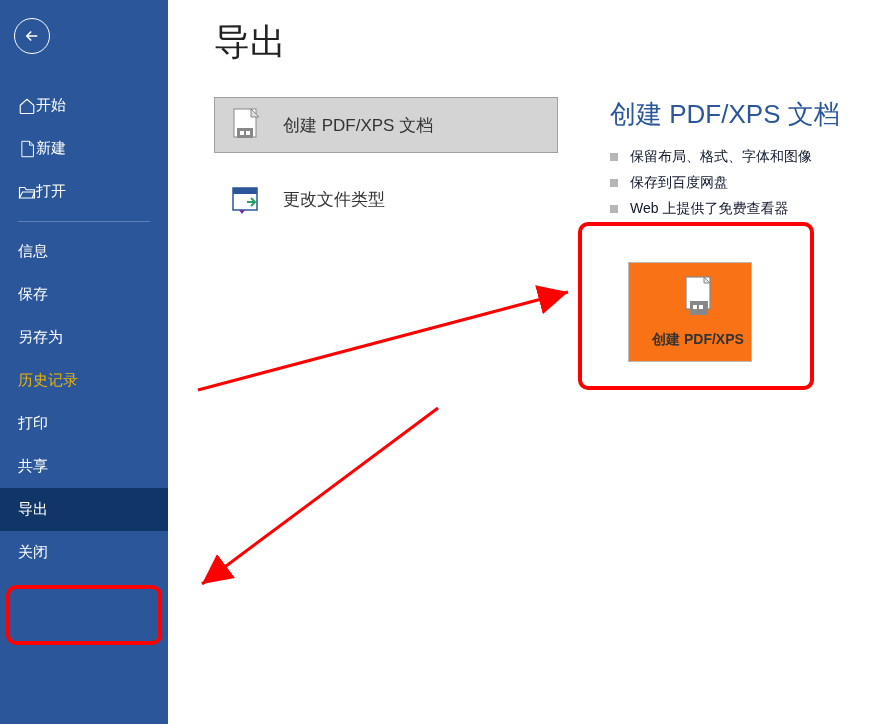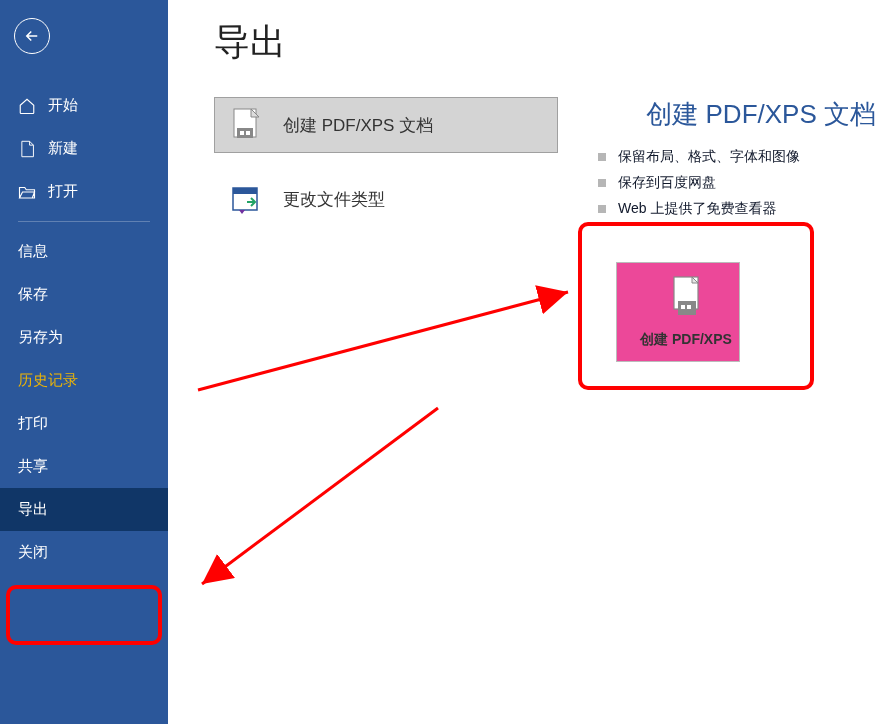--- a/index.html
+++ b/index.html
@@ -37,21 +37,21 @@
     }
     .back-btn svg { width: 18px; height: 18px; }
     .nav-item {
       display: flex;
       align-items: center;
       padding: 12px 0 12px 18px;
       font-size: 15px;
       cursor: pointer;
       color: #fff;
     }
-    .nav-item.with-icon { gap: 12px; }
+    .nav-item.with-icon { }
     .nav-item .icon-slot { width: 18px; display: flex; align-items: center; justify-content: center; }
     .nav-item.no-icon { }
     .nav-item.disabled { color: #eab308; cursor: default; }
     .nav-item.selected { background: #103667; }
     .nav-divider {
       height: 1px;
       background: rgba(255,255,255,0.25);
       margin: 8px 18px 8px 18px;
     }
     .main {
@@ -60,22 +60,21 @@
       position: relative;
     }
     .page-title {
       font-size: 36px;
       font-weight: 400;
       color: #222;
       margin-bottom: 30px;
     }
     .columns {
       display: flex;
-      gap: 40px;
-      text-align: right;
+      gap: 52px;
     }
     .left-col { width: 344px; }
     .option-item {
       display: flex;
       align-items: center;
       gap: 20px;
       padding: 10px 14px;
       cursor: pointer;
       border: 1px solid transparent;
       margin-bottom: 18px;
@@ -116,21 +115,21 @@
       width: 8px;
       height: 8px;
       background: #b6b6b6;
       display: inline-block;
     }
     .action-btn {
       margin-top: 40px;
       width: 124px;
       height: 100px;
       border: 1px solid #bbb;
-      background: #ec4899;
+      background: #f97316;
       display: flex;
       flex-direction: column;
       align-items: center;
       justify-content: center;
       gap: 8px;
       cursor: pointer;
       margin-left: 18px;
       padding-left: 16px;
     }
     .action-btn .btn-label {

